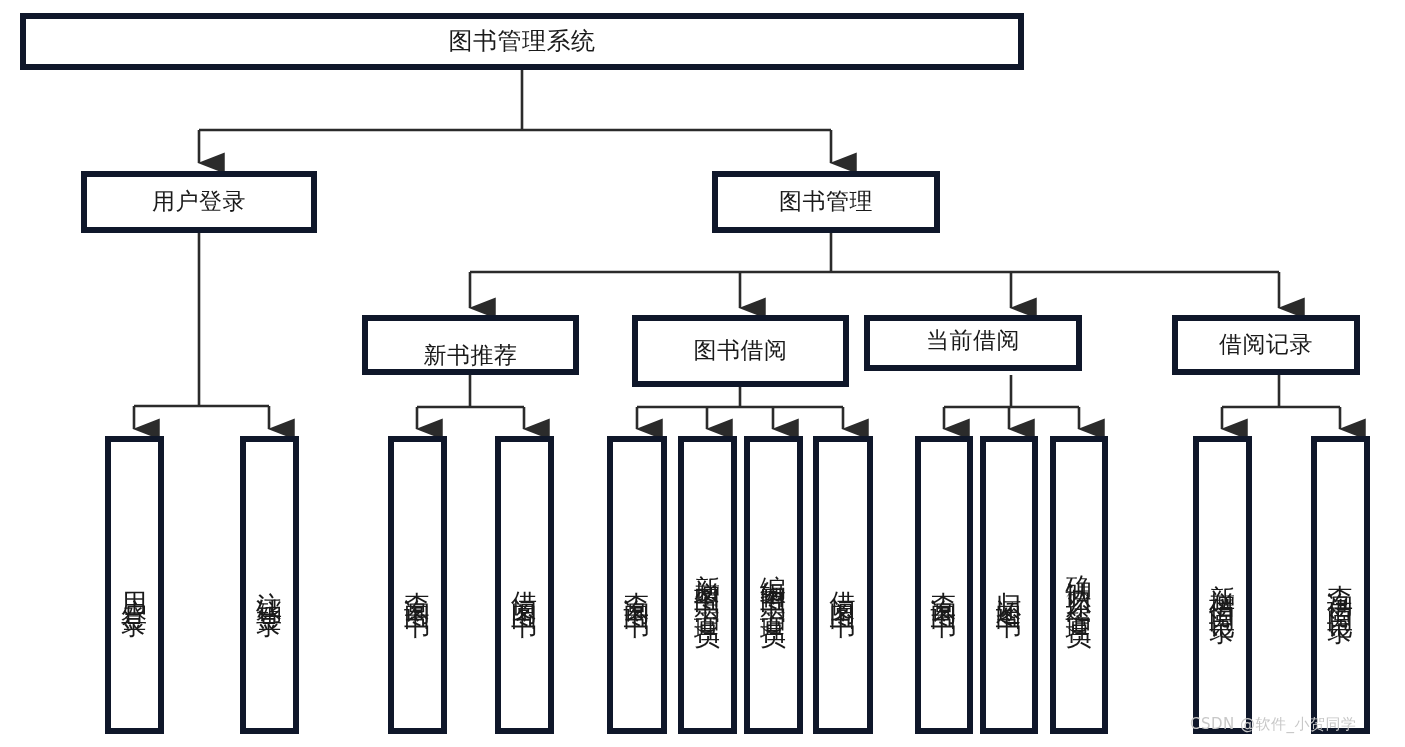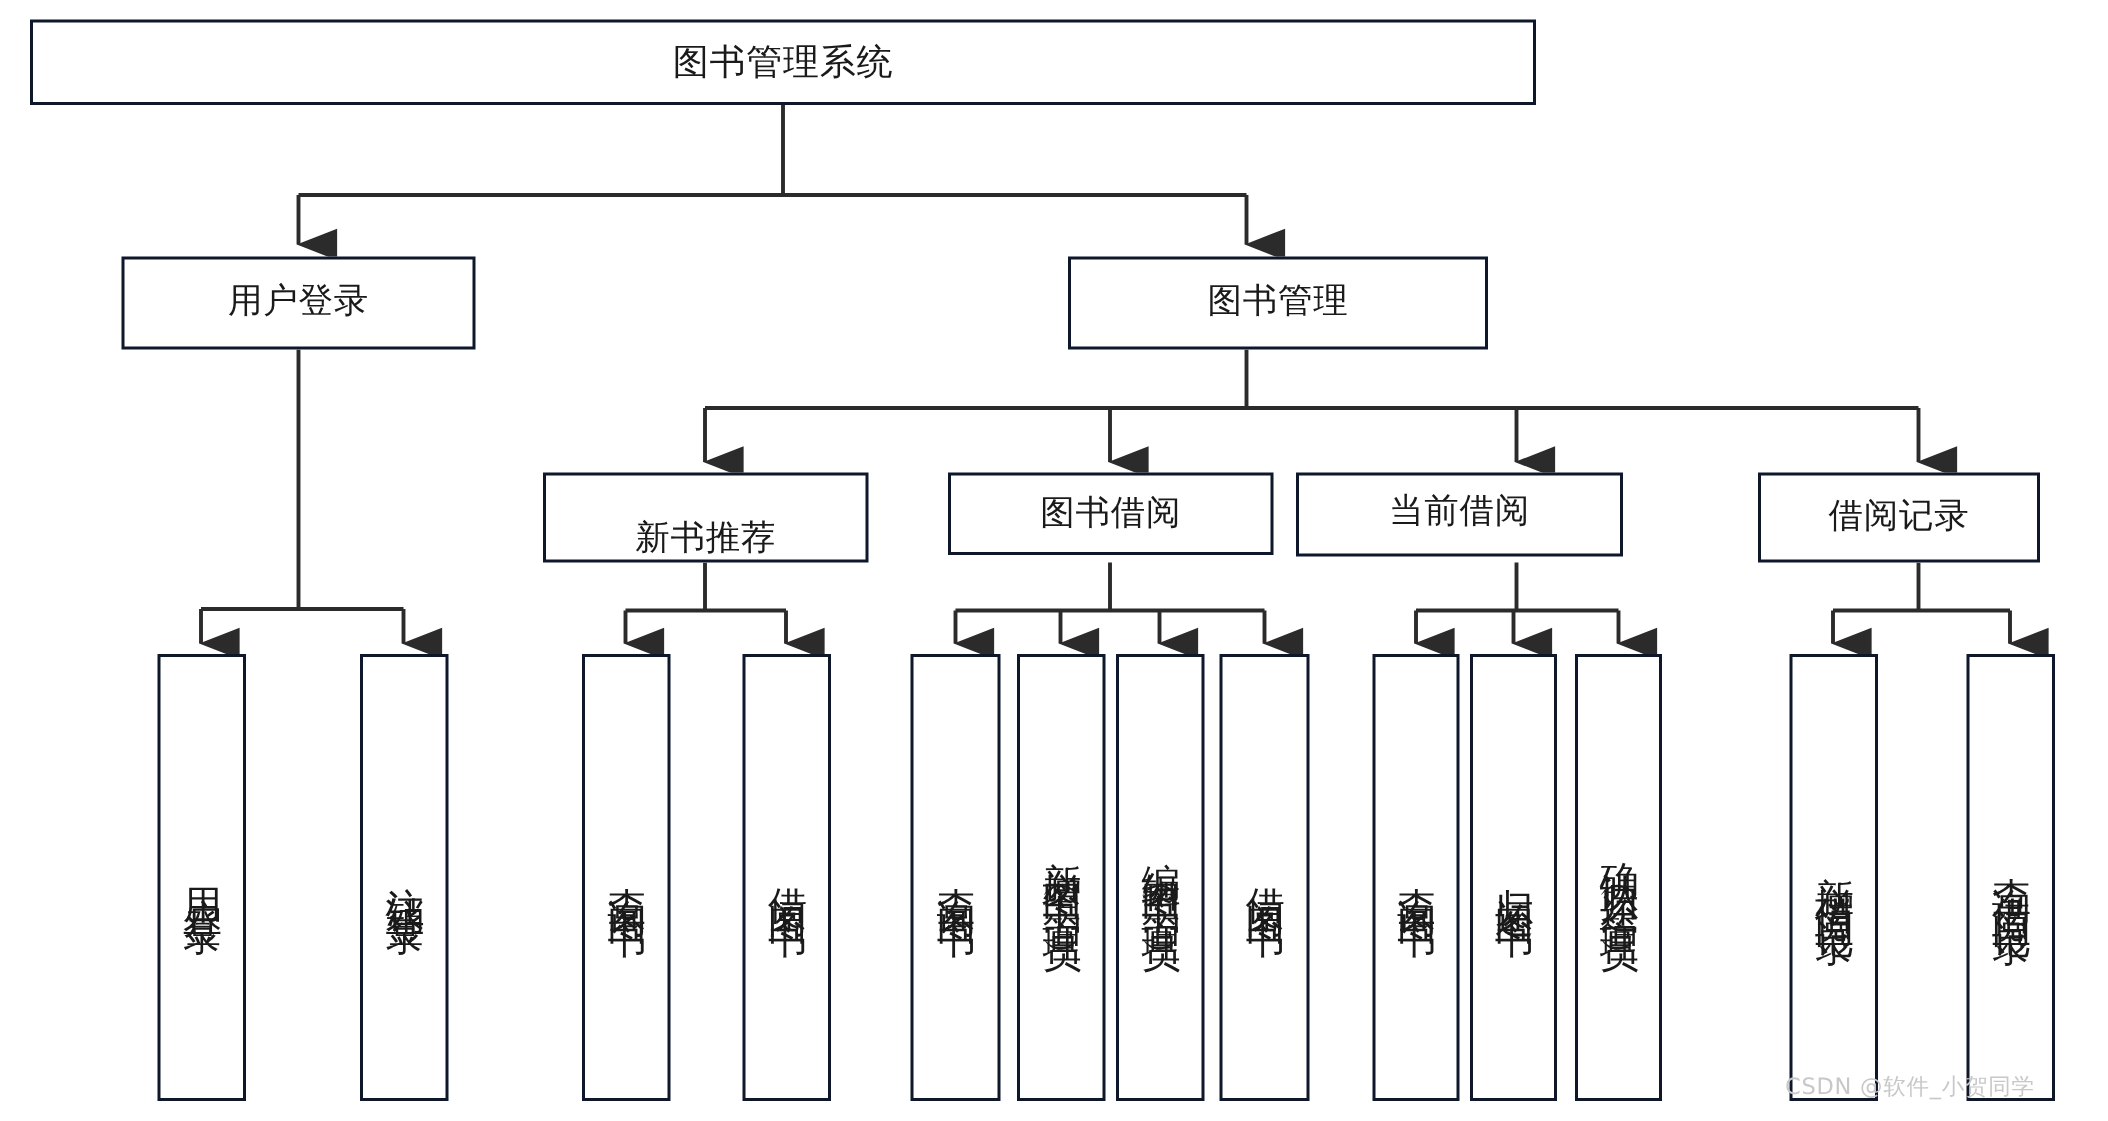--- a/index.html
+++ b/index.html
@@ -19,21 +19,21 @@
     position: absolute;
     left: 0;
     top: 0;
     width: 1405px;
     height: 747px;
     pointer-events: none;
   }
   .node {
     position: absolute;
     box-sizing: border-box;
-    border: 2px solid #0f172a;
+    border: 6px solid #0f172a;
     background: #ffffff;
     display: flex;
     align-items: center;
     justify-content: center;
     color: #1a1a1a;
   }
   .node .lbl {
     display: block;
     text-align: center;
     line-height: 1.12;
@@ -125,28 +125,28 @@
     </g>
   </svg>
 
   <div class="node horiz root" style="left:20px; top:13px; width:1004px; height:57px;">
     <span class="lbl">图书管理系统</span>
   </div>
 
   <div class="node horiz" style="left:81px; top:171px; width:236px; height:62px;">
     <span class="lbl">用户登录</span>
   </div>
-  <div class="node horiz" style="left:712px; top:171px; width:280px; height:62px;">
+  <div class="node horiz" style="left:712px; top:171px; width:228px; height:62px;">
     <span class="lbl">图书管理</span>
   </div>
 
   <div class="node horiz" style="left:362px; top:315px; width:217px; height:60px;align-items:flex-end;">
     <span class="lbl">新书推荐</span>
   </div>
-  <div class="node horiz" style="left:632px; top:315px; width:217px; height:55px;">
+  <div class="node horiz" style="left:632px; top:315px; width:217px; height:72px;">
     <span class="lbl">图书借阅</span>
   </div>
   <div class="node horiz" style="left:864px; top:315px; width:218px; height:56px;font-family:Liberation Mono, monospace;">
     <span class="lbl">当前借阅</span>
   </div>
   <div class="node horiz" style="left:1172px; top:315px; width:188px; height:60px;">
     <span class="lbl">借阅记录</span>
   </div>
 
   <div class="node vert" style="left:105px; top:436px; width:59px; height:298px;">

